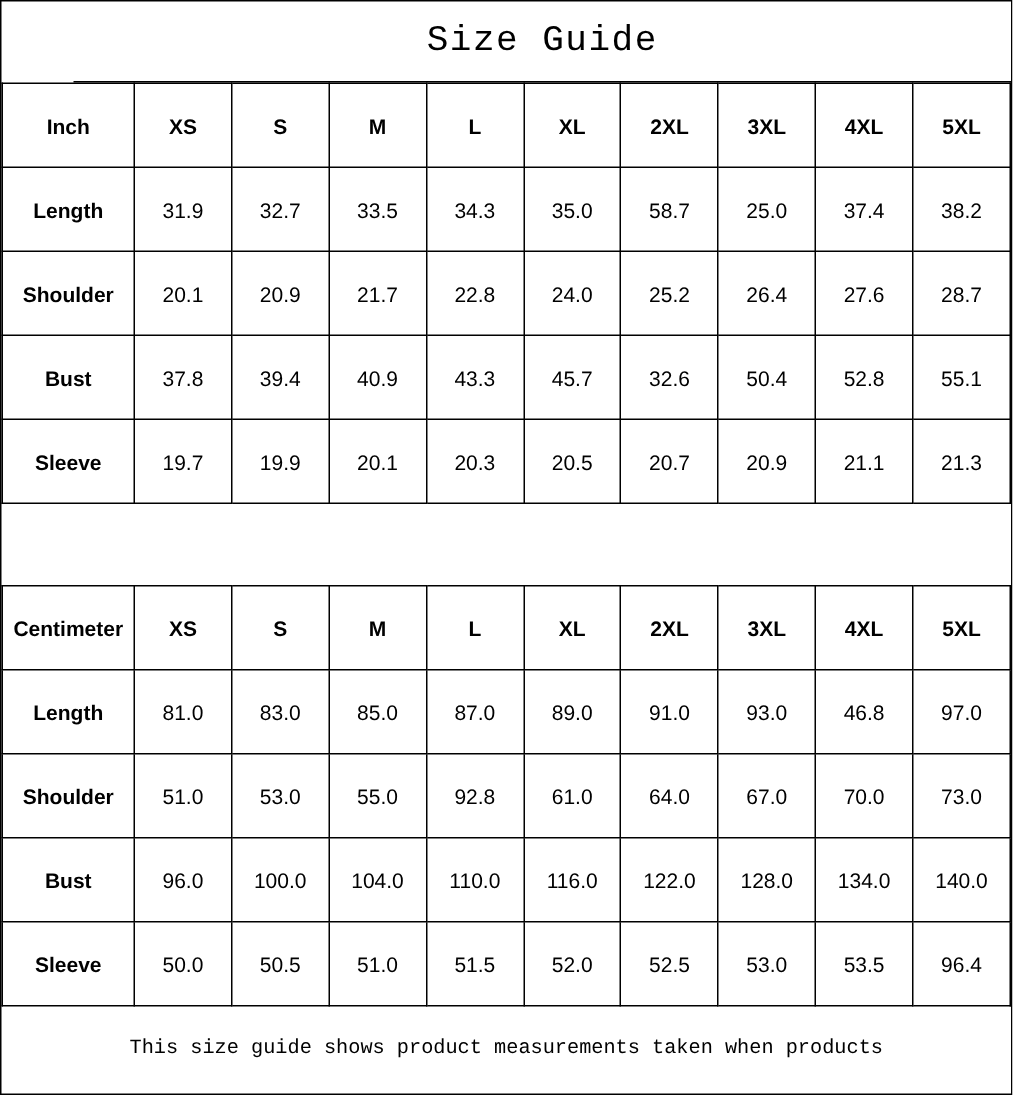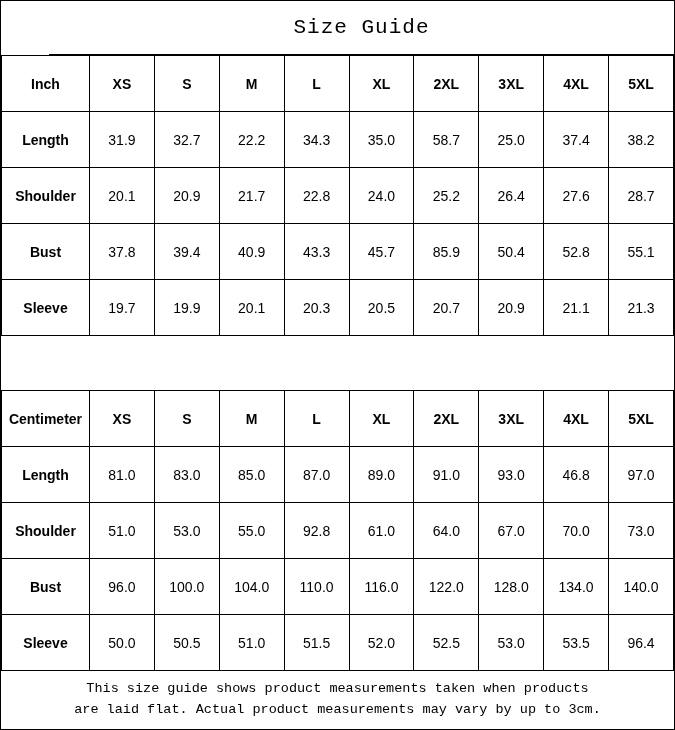--- a/index.html
+++ b/index.html
@@ -7,21 +7,21 @@
     width:675px;height:730px;box-sizing:border-box;
     border:1px solid #000;background:#fff;color:#000;
     display:flex;flex-direction:column;
     font-family:"Liberation Sans",sans-serif;
   }
   .title{
     height:54px;flex:0 0 auto;box-sizing:border-box;
     border-bottom:1px solid #000;
     display:flex;align-items:center;justify-content:center;
     font-family:"Liberation Mono","DejaVu Sans Mono",monospace;
-    font-size:21px;letter-spacing:1px;margin-left:48px;
+    font-size:24px;letter-spacing:1px;margin-left:48px;
   }
   table.size-table{
     border-collapse:collapse;width:100%;table-layout:fixed;flex:0 0 auto;
   }
   table.size-table col.unit-col{width:88px;}
   table.size-table th,table.size-table td{
     border:1px solid #000;text-align:center;vertical-align:middle;
     height:56px;box-sizing:border-box;font-size:14px;padding:0;
   }
   table.size-table th{font-weight:bold;}
@@ -65,21 +65,21 @@
           <th>3XL</th>
           <th>4XL</th>
           <th>5XL</th>
         </tr>
       </thead>
       <tbody>
         <tr>
           <th>Length</th>
           <td>31.9</td>
           <td>32.7</td>
-          <td>22.2</td>
+          <td>33.5</td>
           <td>34.3</td>
           <td>35.0</td>
           <td>58.7</td>
           <td>25.0</td>
           <td>37.4</td>
           <td>38.2</td>
         </tr>
         <tr>
           <th>Shoulder</th>
           <td>20.1</td>
@@ -92,21 +92,21 @@
           <td>27.6</td>
           <td>28.7</td>
         </tr>
         <tr>
           <th>Bust</th>
           <td>37.8</td>
           <td>39.4</td>
           <td>40.9</td>
           <td>43.3</td>
           <td>45.7</td>
-          <td>85.9</td>
+          <td>32.6</td>
           <td>50.4</td>
           <td>52.8</td>
           <td>55.1</td>
         </tr>
         <tr>
           <th>Sleeve</th>
           <td>19.7</td>
           <td>19.9</td>
           <td>20.1</td>
           <td>20.3</td>
@@ -195,15 +195,14 @@
           <td>52.5</td>
           <td>53.0</td>
           <td>53.5</td>
           <td>96.4</td>
         </tr>
       </tbody>
     </table>
 
   <div class="footer">
     <div>This size guide shows product measurements taken when products</div>
-    <div>are laid flat. Actual product measurements may vary by up to 3cm.</div>
   </div>
 </div>
 
 </body></html>

